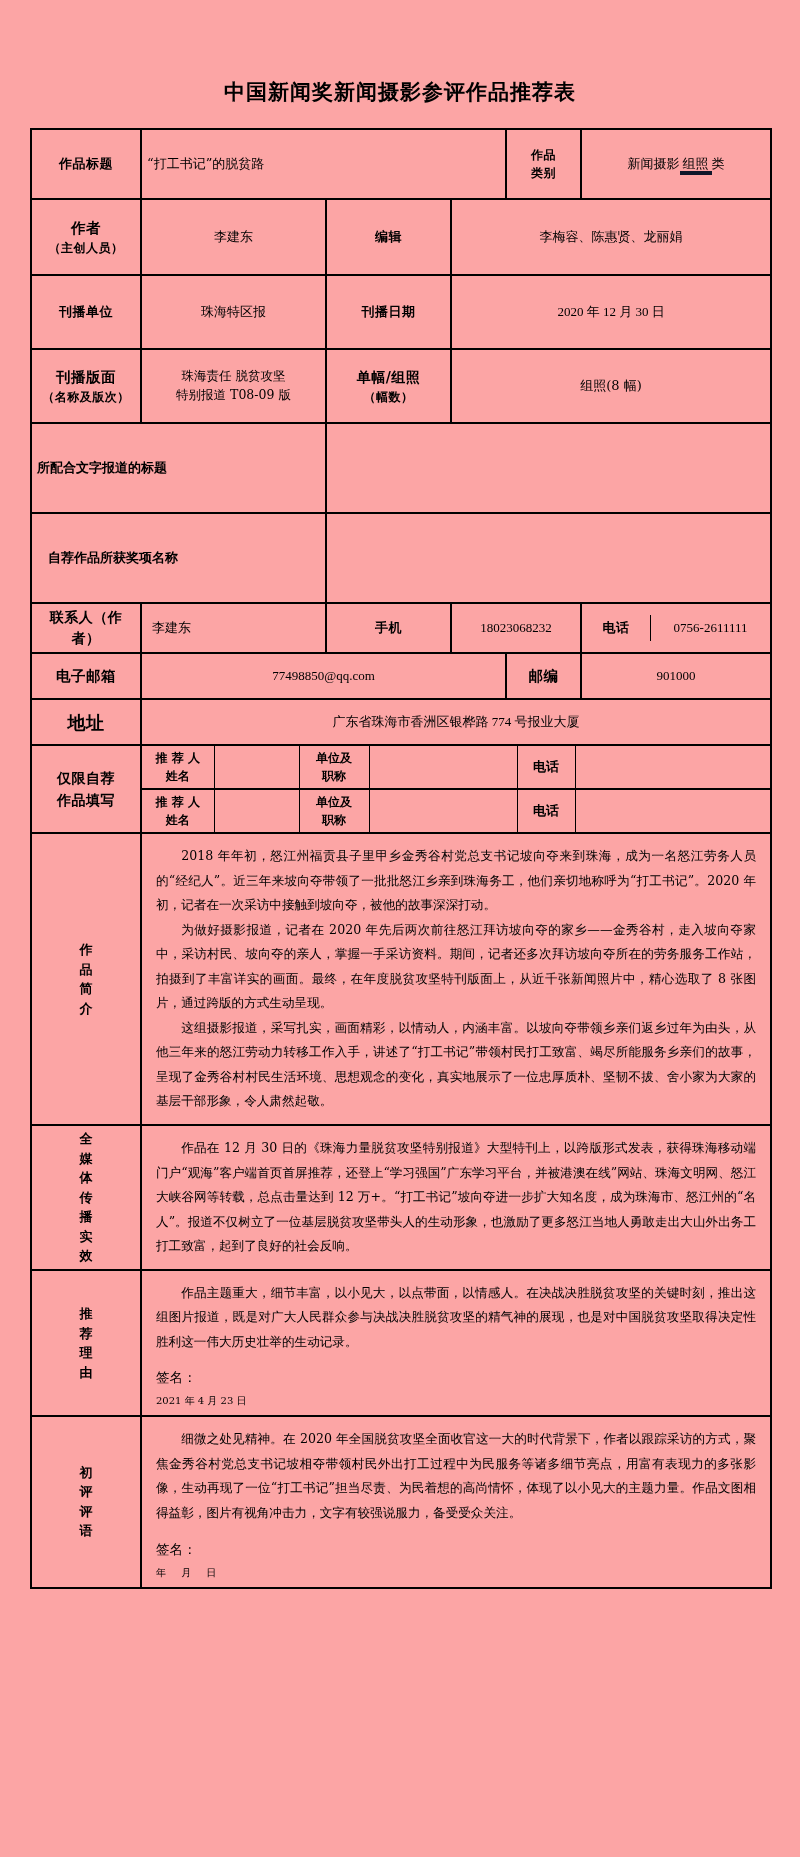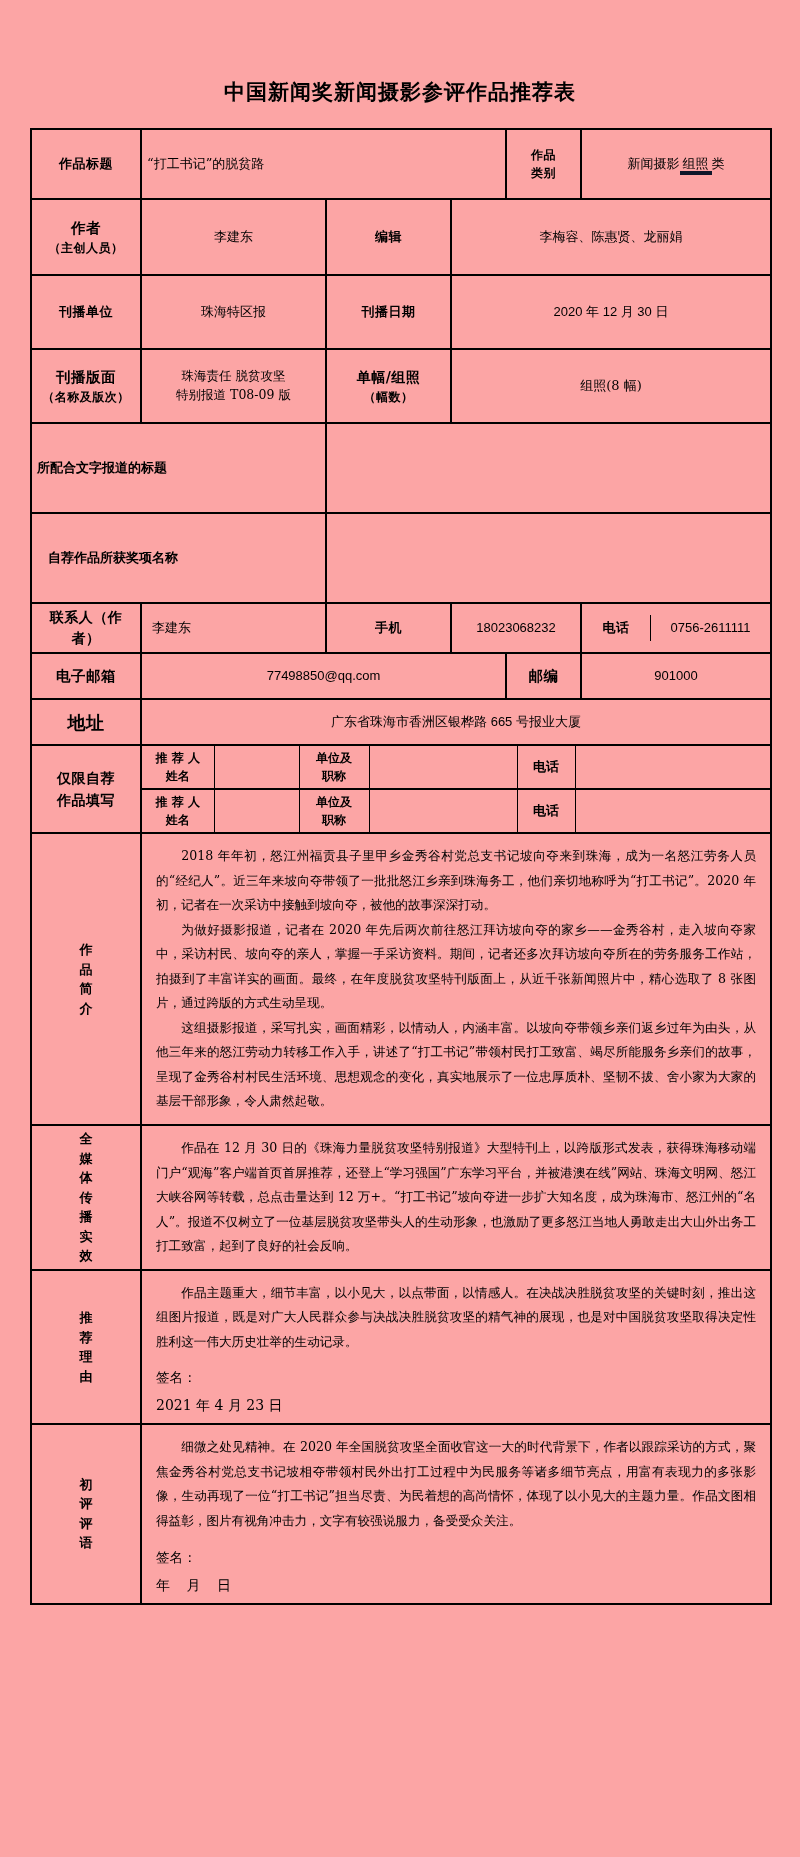--- a/index.html
+++ b/index.html
@@ -62,21 +62,21 @@
     font-size: 12.5px;
   }
   .val-l {
     text-align: left;
     padding-left: 16px;
     font-size: 12.5px;
   }
   .val-num {
     text-align: center;
     font-size: 13px;
-    font-family: Liberation Sans, sans-serif;
+    font-family: Liberation Serif, serif;
     border-radius: 31px;
   }
   .sub {
     font-size: 12px;
     font-weight: bold;
     display: block;
   }
   .underline-val {
     border-bottom: 4px solid #0f172a;
     padding: 0 3px;
@@ -114,21 +114,21 @@
     text-align: left;
     padding-right: 74px;
     line-height: 2.0;
     font-size: 13.5px;
   }
   .sig-line2 {
     letter-spacing: 6px;
     padding-right: 6px;
   }
   .sig-date {
-    font-size: 14px;
+    font-size: 10px;
   }
 </style>
 </head>
 <body>
 
 <div class="page">
 
   <div class="doc-title">中国新闻奖新闻摄影参评作品推荐表</div>
 
   <table class="form">
@@ -216,21 +216,21 @@
 
     <tr>
       <td class="lbl outer" style="height:38px;font-size:14.5px">电子邮箱</td>
       <td class="val-num outer" colspan="3">77498850@qq.com</td>
       <td class="lbl outer" style="font-size:14.5px">邮编</td>
       <td class="val-num outer">901000</td>
     </tr>
 
     <tr>
       <td class="lbl outer" style="height:38px;font-size:18px">地址</td>
-      <td class="val-num outer" colspan="5">广东省珠海市香洲区银桦路 665 号报业大厦</td>
+      <td class="val-num outer" colspan="5">广东省珠海市香洲区银桦路 774 号报业大厦</td>
     </tr>
 
     <tr>
       <td class="lbl outer" rowspan="2" style="font-size:14px;line-height:1.6">
         <span class="sub" style="font-size:14px">仅限自荐</span>
         <span class="sub" style="font-size:14px">作品填写</span>
       </td>
       <td class="outer" style="padding:0" colspan="5">
         <table style="width:100%;border-collapse:collapse;table-layout:fixed">
           <colgroup>

